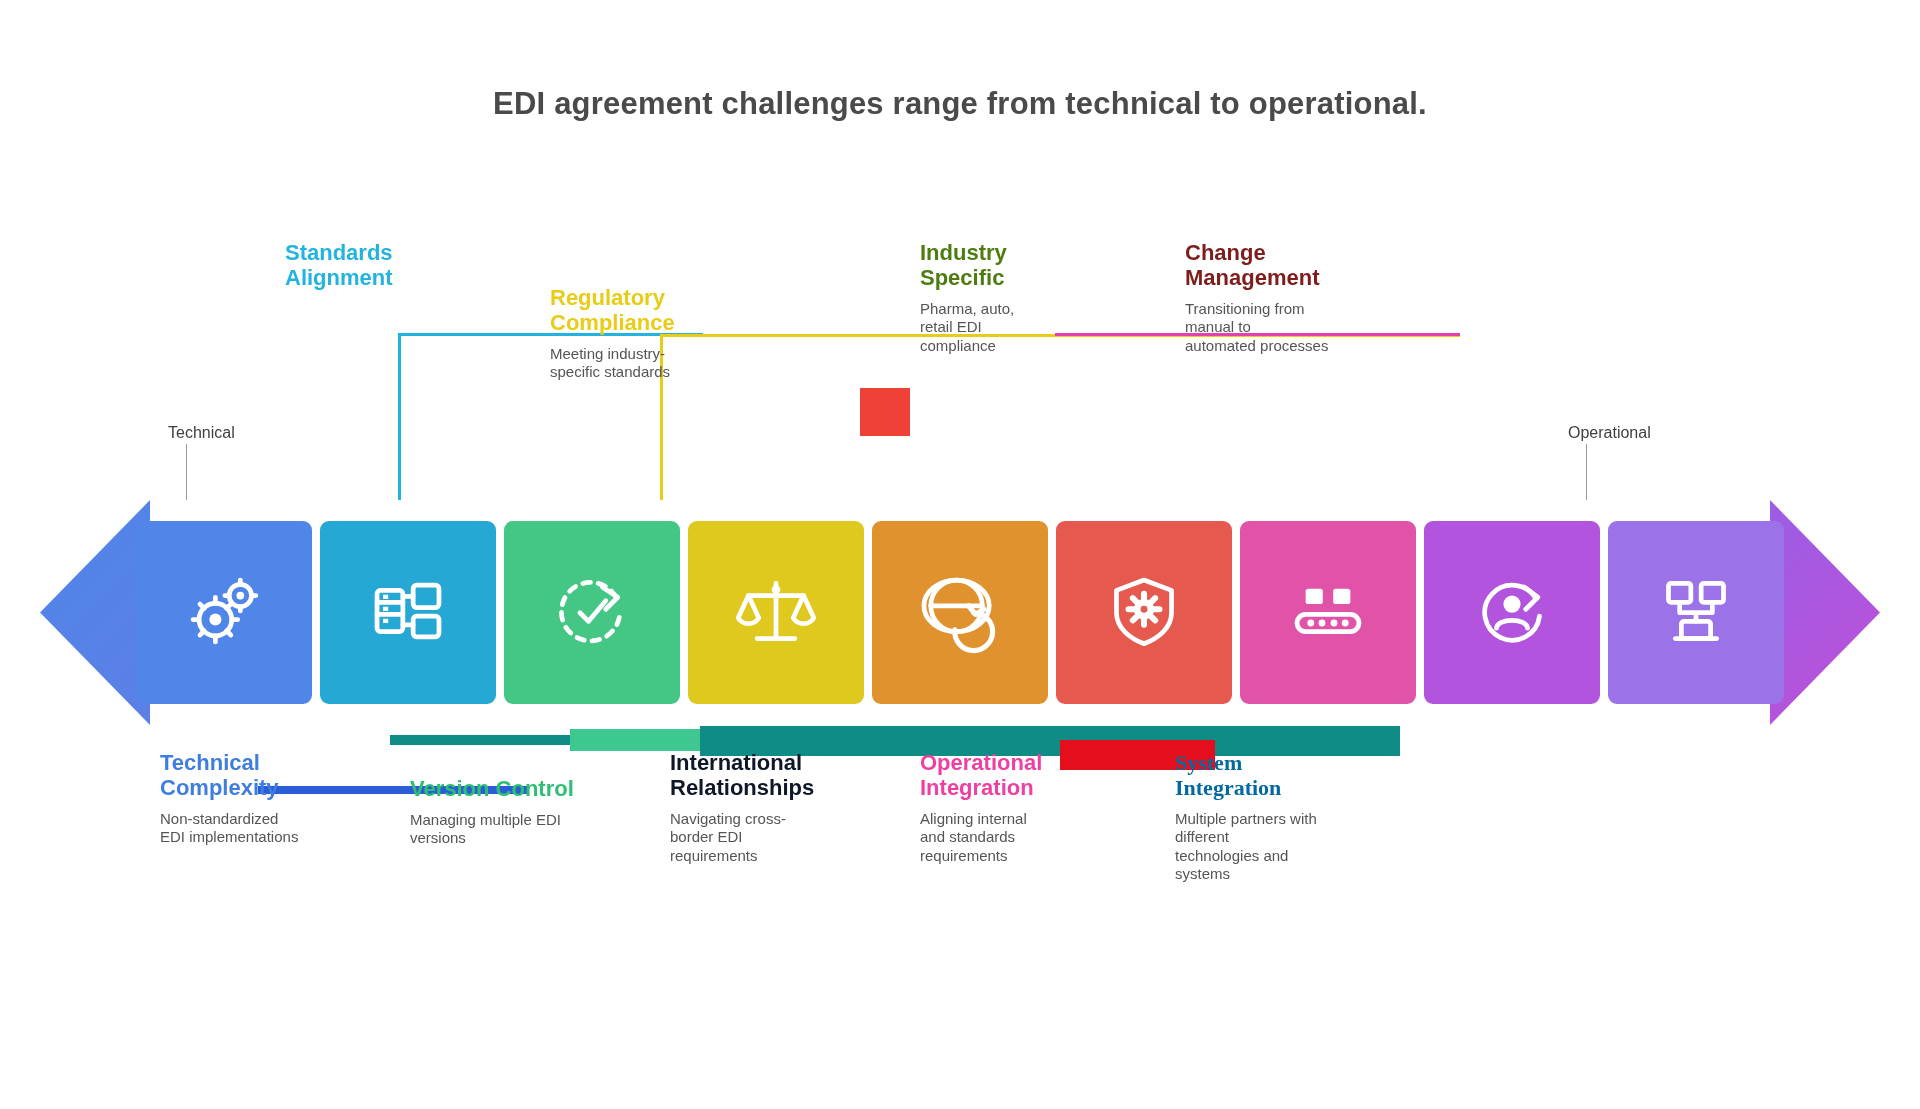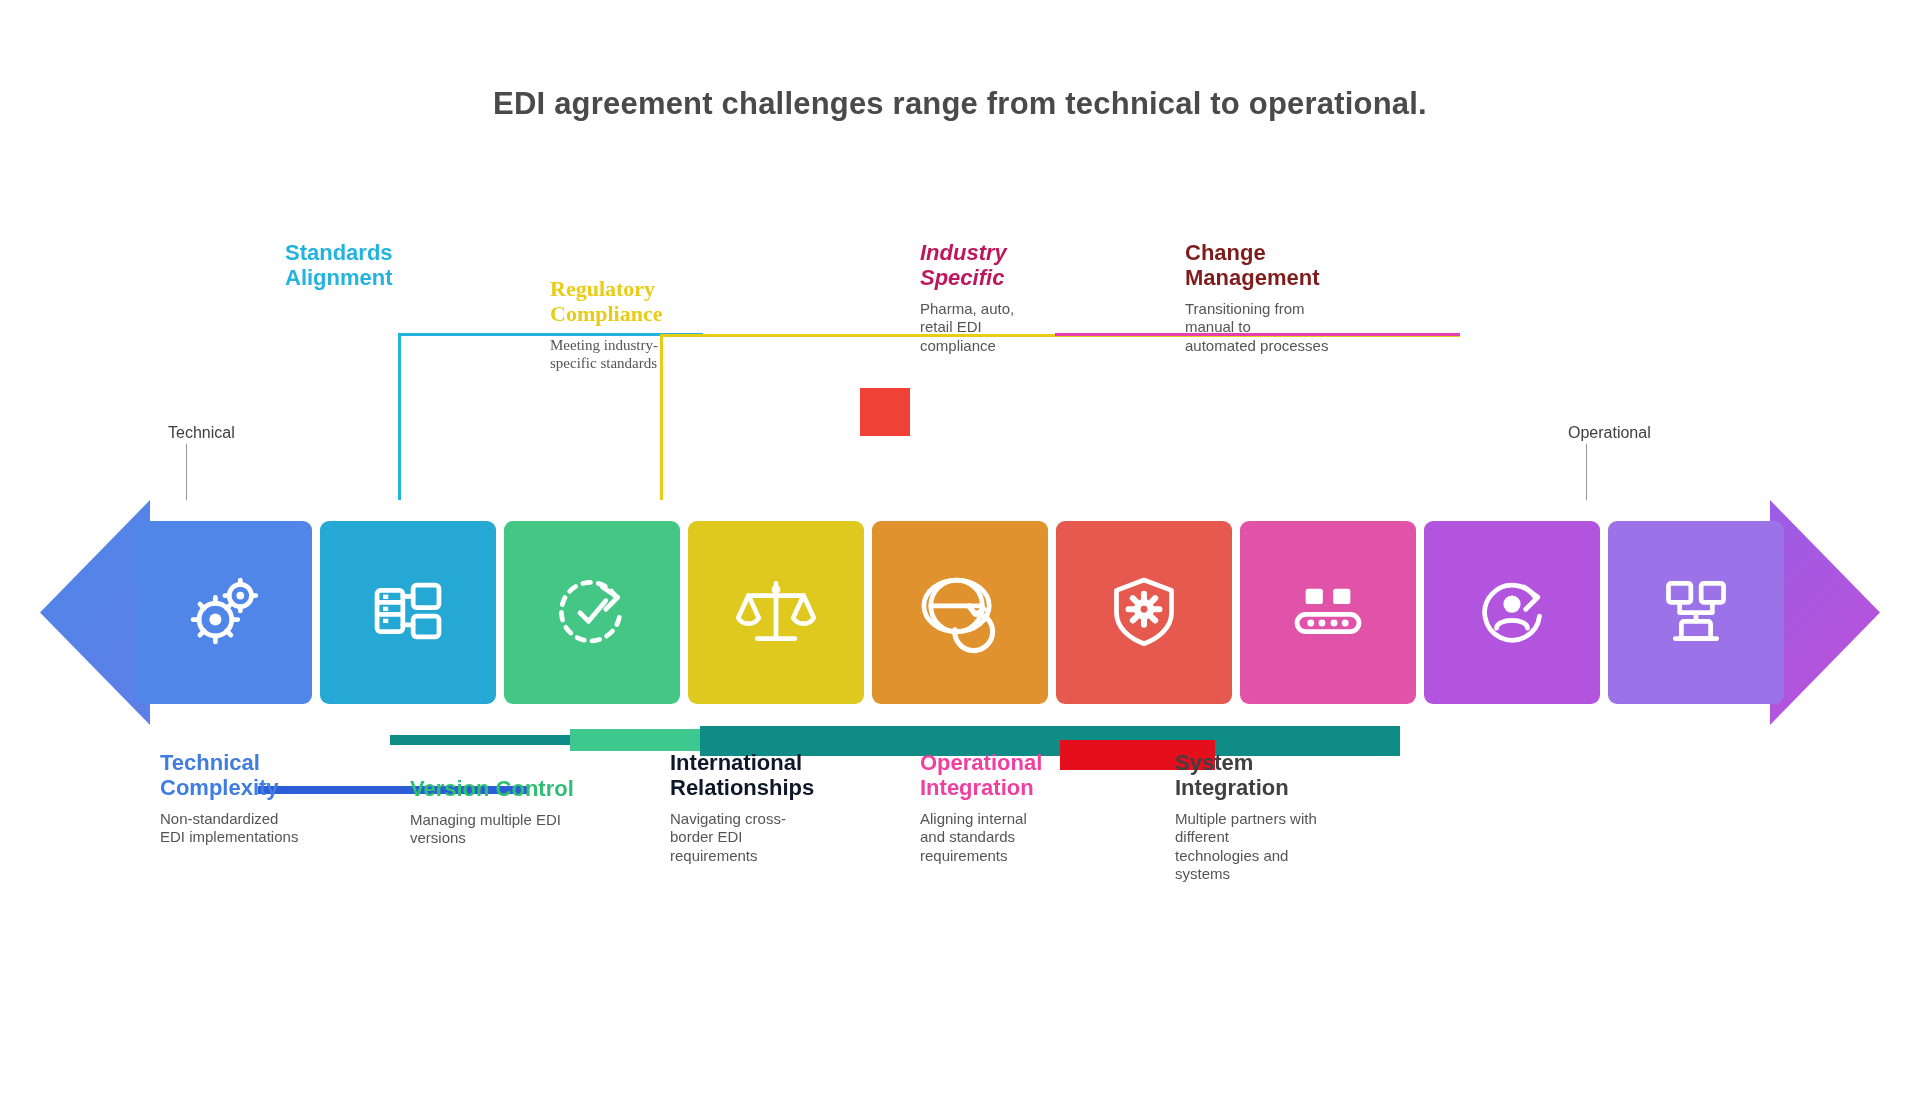--- a/index.html
+++ b/index.html
@@ -129,29 +129,29 @@
   <div class="endcap tech">Technical</div>
   <div class="endtick tech"></div>
   <div class="endcap oper">Operational</div>
   <div class="endtick oper"></div>
 
   <div class="callout top" style="left:285px; top:240px;">
     <div class="c-title" style="color:#22b3e0;">Standards
 Alignment</div>
   </div>
 
-  <div class="callout top" style="left:550px; top:276px;font-family:Liberation Serif, serif;">
+  <div class="callout top" style="left:550px; top:285px;">
     <div class="c-title" style="color:#e8cc16;">Regulatory
 Compliance</div>
     <div class="c-desc">Meeting industry-
 specific standards</div>
   </div>
 
   <div class="callout top" style="left:920px; top:240px;">
-    <div class="c-title" style="color:#be185d;font-style:italic;">Industry
+    <div class="c-title" style="color:#4d7c0f;">Industry
 Specific</div>
     <div class="c-desc">Pharma, auto,
 retail EDI
 compliance</div>
   </div>
 
   <div class="callout top" style="left:1185px; top:240px;">
     <div class="c-title" style="color:#7f1d1d;">Change
 Management</div>
     <div class="c-desc">Transitioning from
@@ -306,21 +306,21 @@
 
   <div class="callout bot" style="left:920px; top:750px;">
     <div class="c-title" style="color:#ef3fa0;">Operational
 Integration</div>
     <div class="c-desc">Aligning internal
 and standards
 requirements</div>
   </div>
 
   <div class="callout bot" style="left:1175px; top:750px;">
-    <div class="c-title" style="color:#404040;">System
+    <div class="c-title" style="color:#0369a1;font-family:Liberation Serif, serif;">System
 Integration</div>
     <div class="c-desc">Multiple partners with
 different
 technologies and
 systems</div>
   </div>
 
 </div>
 
 </body></html>

